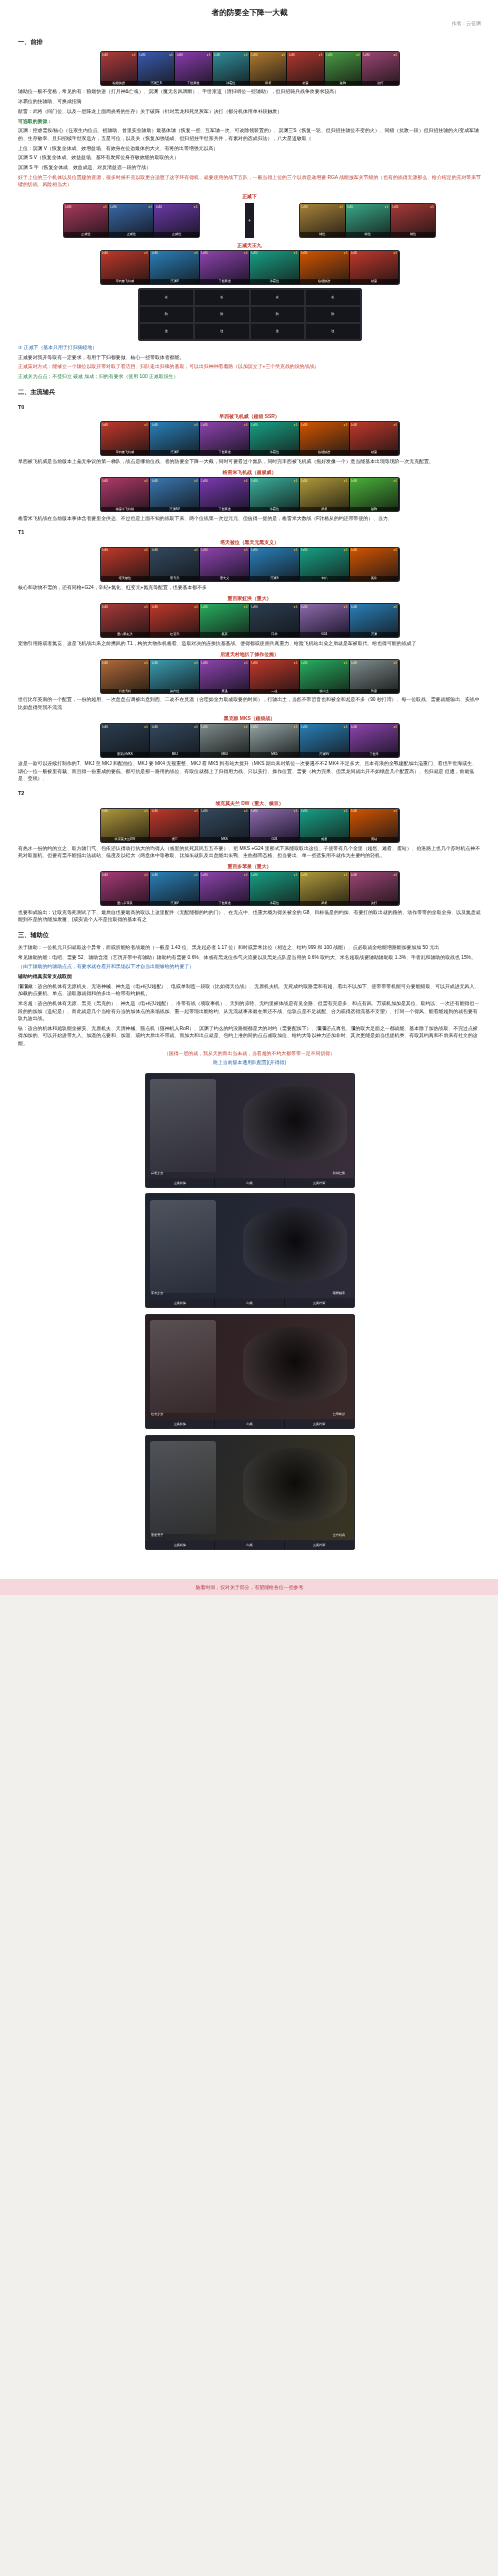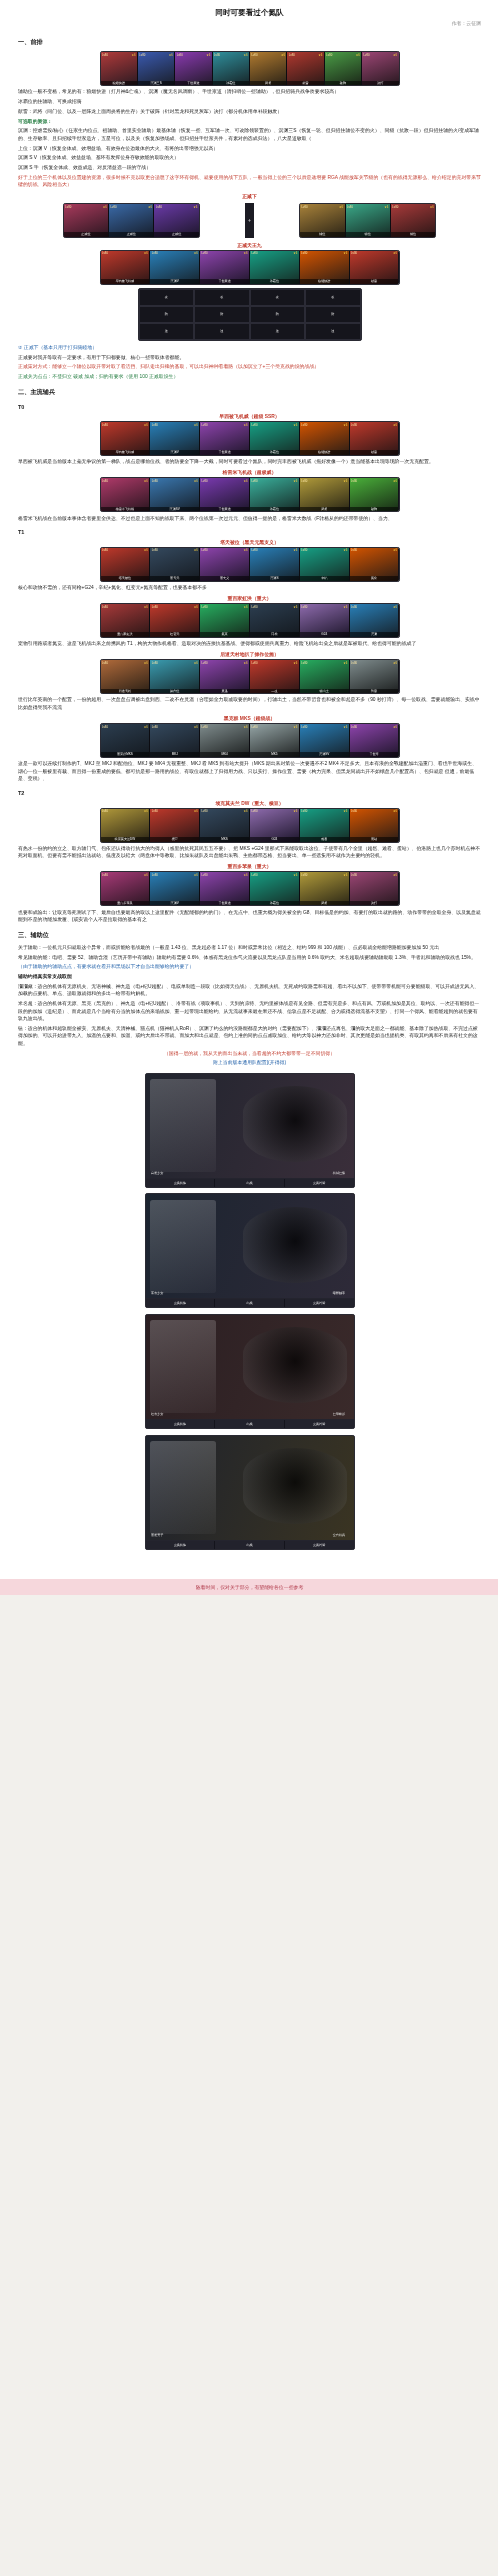--- a/index.html
+++ b/index.html
@@ -38,21 +38,21 @@
   .shot .btnrow{display:flex;border-top:0.7px solid #24242e;}
   .shot .btn{flex:1;text-align:center;font-size:3.1px;color:#fff;background:#22222c;padding:2.1px 0;border-right:0.7px solid #14141c;}
   .shot .btn:last-child{border-right:none;}
   .footer{background:#f6d7dc;color:#b03a4a;text-align:center;font-size:4.9px;padding:4.9px 0;margin-top:9.7px;}
 </style>
 </head>
 <body>
 
 <div class="page">
 
-  <div class="title">同时可要看过个氮队</div>
+  <div class="title">者的防要全下降一大截</div>
   <div class="author">作者：云征渊</div>
 
   <div class="body">
 
     <h2 class="sec">一、前排</h2>
 
     <div class="strip sixcell">
       <div class="strip-row" id="strip-front-1">
           <div class="cell">
             <div class="fig" style="background:linear-gradient(160deg,#b03a3a 0%,#2b1a22 100%);"></div>

